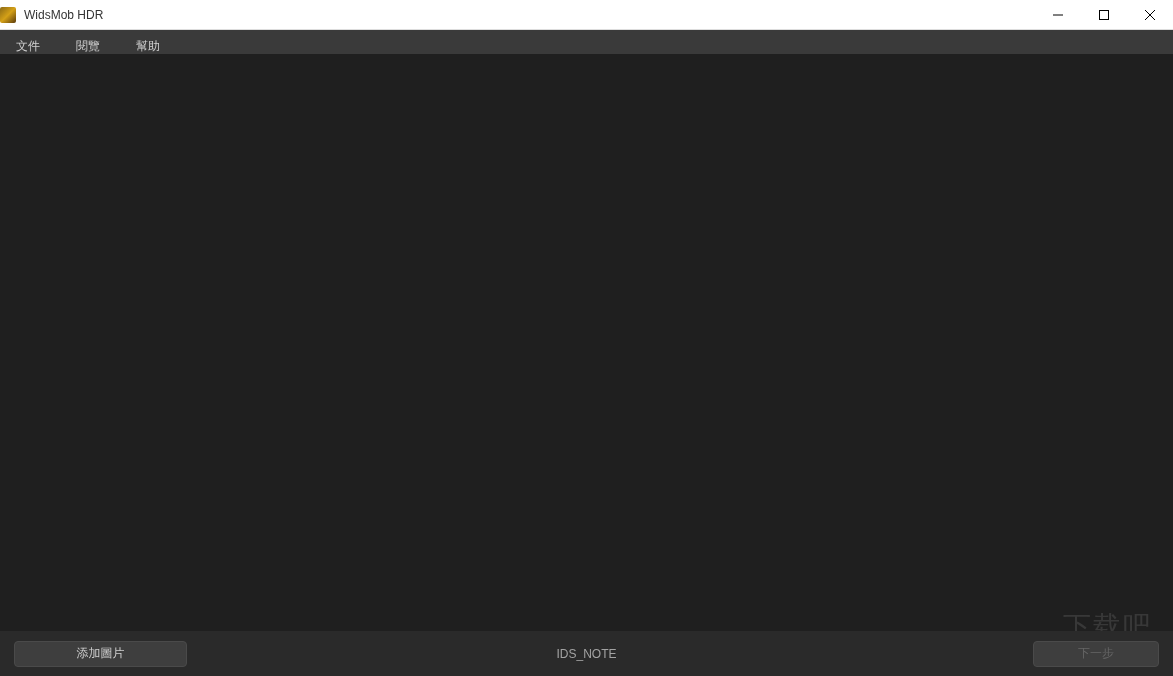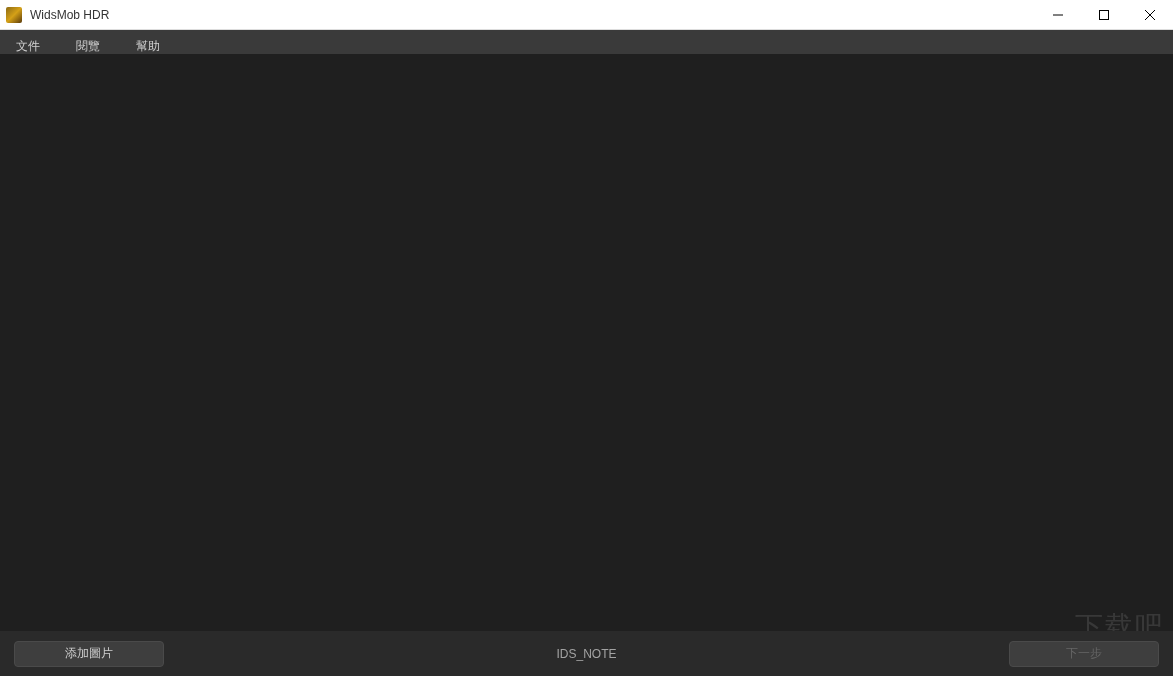--- a/index.html
+++ b/index.html
@@ -19,21 +19,20 @@
       height: 30px;
       background: #ffffff;
       display: flex;
       align-items: center;
       justify-content: space-between;
       border-bottom: 1px solid #ddd;
     }
     .titlebar-left {
       display: flex;
       align-items: center;
-      padding-left: 6px;
       justify-content: space-between;
     }
     .app-icon {
       width: 16px;
       height: 16px;
       margin-right: 8px;
       background: linear-gradient(135deg, #8b6914 0%, #d4a017 50%, #5a3a0a 100%);
       border-radius: 2px;
       display: flex;
       align-items: center;
@@ -88,21 +87,21 @@
       bottom: 0;
       left: 0;
       right: 0;
       height: 45px;
       background: #2a2a2a;
       display: flex;
       align-items: center;
       padding: 0 14px;
     }
     .action-btn {
-      width: 150px;
+      width: 173px;
       height: 26px;
       background: #3e3e3e;
       border: 1px solid #4a4a4a;
       border-radius: 4px;
       color: #d0d0d0;
       font-size: 12px;
       cursor: pointer;
       display: flex;
       align-items: center;
       justify-content: center;
@@ -115,35 +114,35 @@
     .bottom-note {
       position: absolute;
       left: 50%;
       transform: translateX(-50%);
       color: #a3a3a3;
       font-size: 12px;
     }
     .next-btn {
       position: absolute;
       right: 14px;
-      width: 150px;
+      width: 126px;
       height: 26px;
       background: #3e3e3e;
       border: 1px solid #4a4a4a;
       border-radius: 4px;
       color: #666;
       font-size: 12px;
       display: flex;
       align-items: center;
       justify-content: center;
       cursor: default;
     }
     .watermark {
       position: absolute;
-      right: 8px;
+      right: 20px;
       bottom: 30px;
       color: rgba(200,200,200,0.15);
       font-size: 28px;
       font-weight: normal;
       letter-spacing: 2px;
       pointer-events: none;
     }
     .watermark-sub {
       position: absolute;
       right: 8px;

